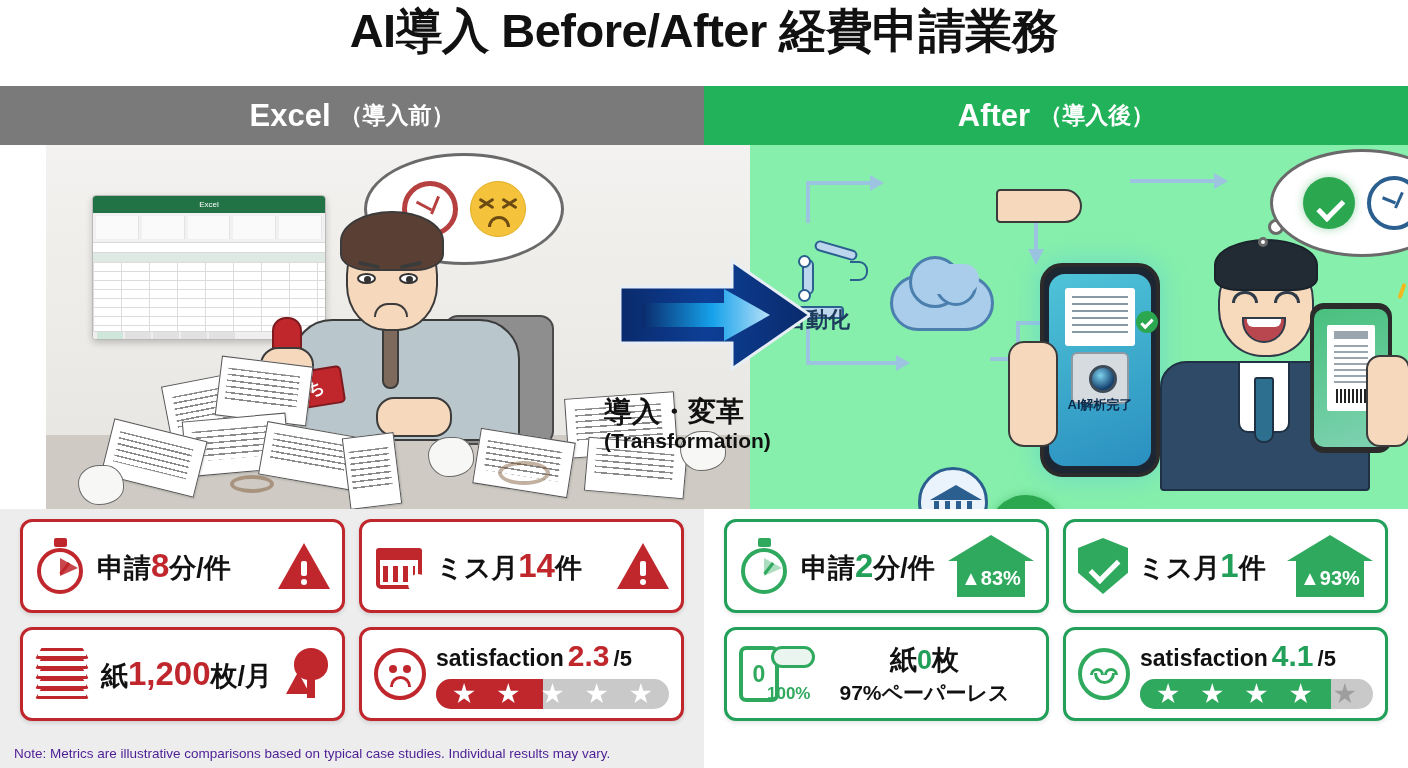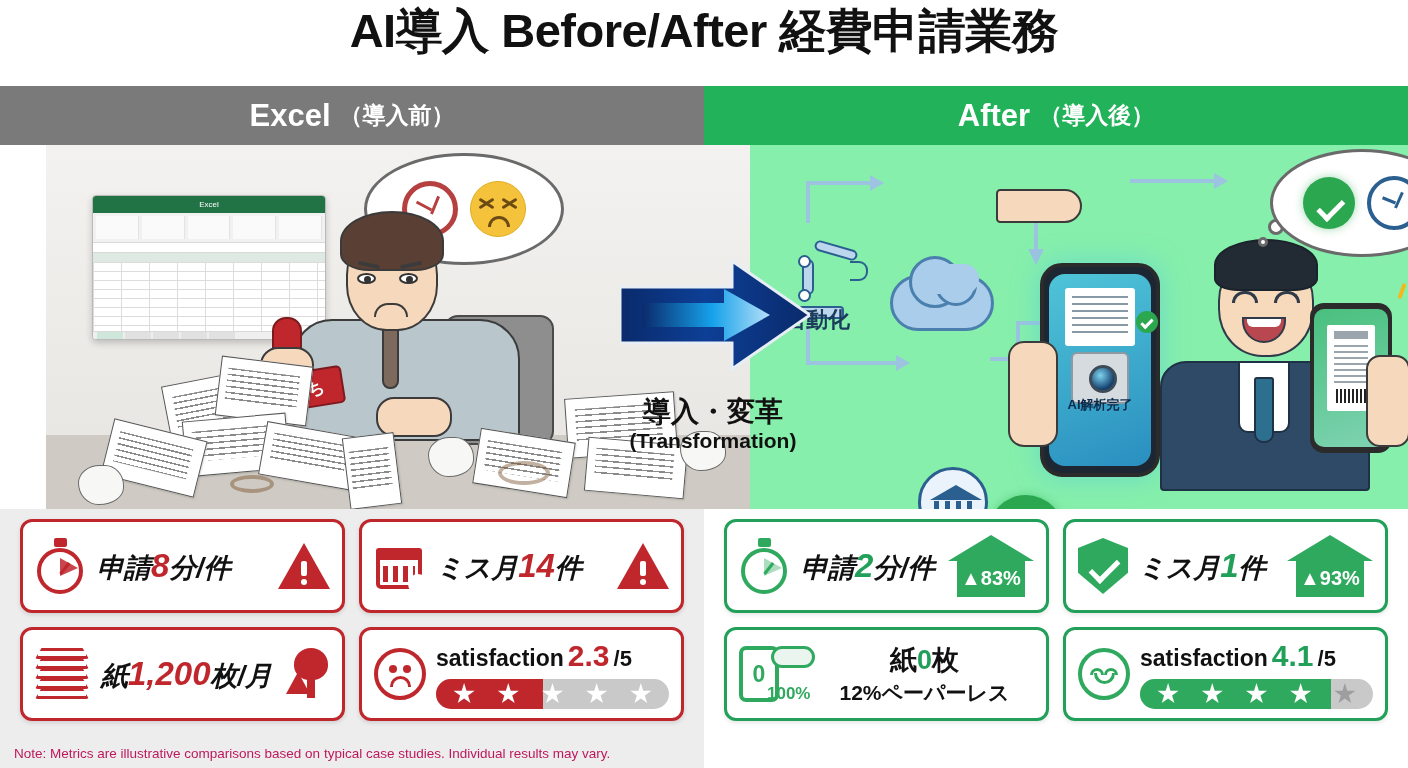--- a/index.html
+++ b/index.html
@@ -114,21 +114,21 @@
     position:absolute; width:17px; height:3px; background:#6b4a14; border-radius:2px; }
   .emoji-sad .x1{ left:7px; top:20px; transform:rotate(32deg); }
   .emoji-sad .x2{ left:7px; top:20px; transform:rotate(-32deg); }
   .emoji-sad .x3{ right:7px; top:20px; transform:rotate(32deg); }
   .emoji-sad .x4{ right:7px; top:20px; transform:rotate(-32deg); }
   .emoji-sad .mo{ position:absolute; left:17px; bottom:9px; width:22px; height:11px;
                   border:3px solid #6b4a14; border-bottom:none; border-radius:12px 12px 0 0; }
 
   
   .arrow-wrap { position:absolute; left:620px; top:110px; width:190px; height:120px; z-index:6; }
-  .arrow-label{ position:absolute; left:588px; top:248px; width:250px; text-align:center; z-index:7; }
+  .arrow-label{ position:absolute; left:604px; top:248px; width:250px; z-index:7; }
   .arrow-jp { font-size:28px; font-weight:800; color:#111; }
   .arrow-en { font-size:21px; font-weight:800; color:#111; margin-top:-2px; }
 
   
   .flow-icon { position:absolute; }
   .cloud { width:104px; height:56px; background:#a9cdea; border:3px solid #4a7fae;
            border-radius:40px; position:relative; }
   .cloud::before{ content:""; position:absolute; left:16px; top:-22px; width:46px; height:46px;
                   background:#a9cdea; border:3px solid #4a7fae; border-radius:50%; }
   .cloud::after{ content:""; position:absolute; right:14px; top:-14px; width:36px; height:36px;
@@ -223,21 +223,21 @@
   .cards-col.before { background:#ededed; }
   .cards-col.after  { background:#ffffff; }
   .cards-grid { display:grid; grid-template-columns:1fr 1fr; gap:14px 14px; }
   .card { height:94px; background:#fff; border-radius:12px; display:flex; align-items:center;
           padding:0 12px; gap:10px; }
   .card.red   { border:3px solid #c0272d; box-shadow:0 2px 4px rgba(0,0,0,.12); }
   .card.green { border:3px solid #22a05a; box-shadow:0 2px 4px rgba(0,0,0,.10); }
   .card-icon { flex:0 0 auto; display:flex; align-items:center; justify-content:center; }
   .card-body { flex:1; display:flex; align-items:center; gap:8px; min-width:0; }
   .metric { font-size:27px; font-weight:800; color:#111; white-space:nowrap;
-            display:flex; align-items:baseline;font-style:italic; }
+            display:flex; align-items:baseline; }
   .metric .num { font-size:33px; font-weight:800; }
   .metric .num.red   { color:#c0272d; }
   .metric .num.green { color:#22a05a; }
   .badge-up { flex:0 0 auto; position:relative; width:86px; height:62px; }
   .badge-up .roof{ position:absolute; left:0; top:0; width:0; height:0;
                    border-left:43px solid transparent; border-right:43px solid transparent;
                    border-bottom:26px solid #2fa95e; }
   .badge-up .body{ position:absolute; left:9px; top:25px; right:9px; bottom:0;
                    background:#2fa95e; display:flex; align-items:center; justify-content:center;
                    color:#fff; font-size:20px; font-weight:800; }
@@ -318,21 +318,21 @@
 
   .paperless-text{ display:flex; flex-direction:column; gap:1px; }
   .pl-1 { font-size:27px; font-weight:800; color:#111; text-align:center; }
   .pl-1 .g { color:#22a05a; }
   .pl-2 { font-size:21px; font-weight:800; color:#111; }
 
   
   .note-row { display:flex; width:100%; height:29px; }
   .note-l { flex:0 0 704px; background:#ededed; display:flex; align-items:center; padding-left:14px; }
   .note-r { flex:0 0 704px; background:#ffffff; }
-  .note-text { font-size:13.5px; color:#be185d;text-align:center; }
+  .note-text { font-size:13.5px; color:#4c1d95;text-align:center; }
 </style>
 </head>
 <body>
 
 <div id="page">
 
   <div class="title-bar">
     <div class="title-text">AI導入 Before/After 経費申請業務</div>
   </div>
 
@@ -674,21 +674,21 @@
           <div class="ic-phone0" style="margin-right:26px;">
             <span>0</span>
             <span class="ic-cloudmini"></span>
             <span class="pct100">100%</span>
           </div>
           <div class="card-body" style="justify-content:center;">
             <div class="paperless-text">
               <div class="pl-1">
                 <span>紙</span><span class="g">0</span><span>枚</span>
               </div>
-              <div class="pl-2">12%ペーパーレス</div>
+              <div class="pl-2">97%ペーパーレス</div>
             </div>
           </div>
         </div>
 
         <div class="card green">
           <div class="ic-face" style="color:#2fa95e;">
             <span class="e arc l"></span>
               <span class="e arc r"></span>
               <span class="m happy"></span>
           </div>

